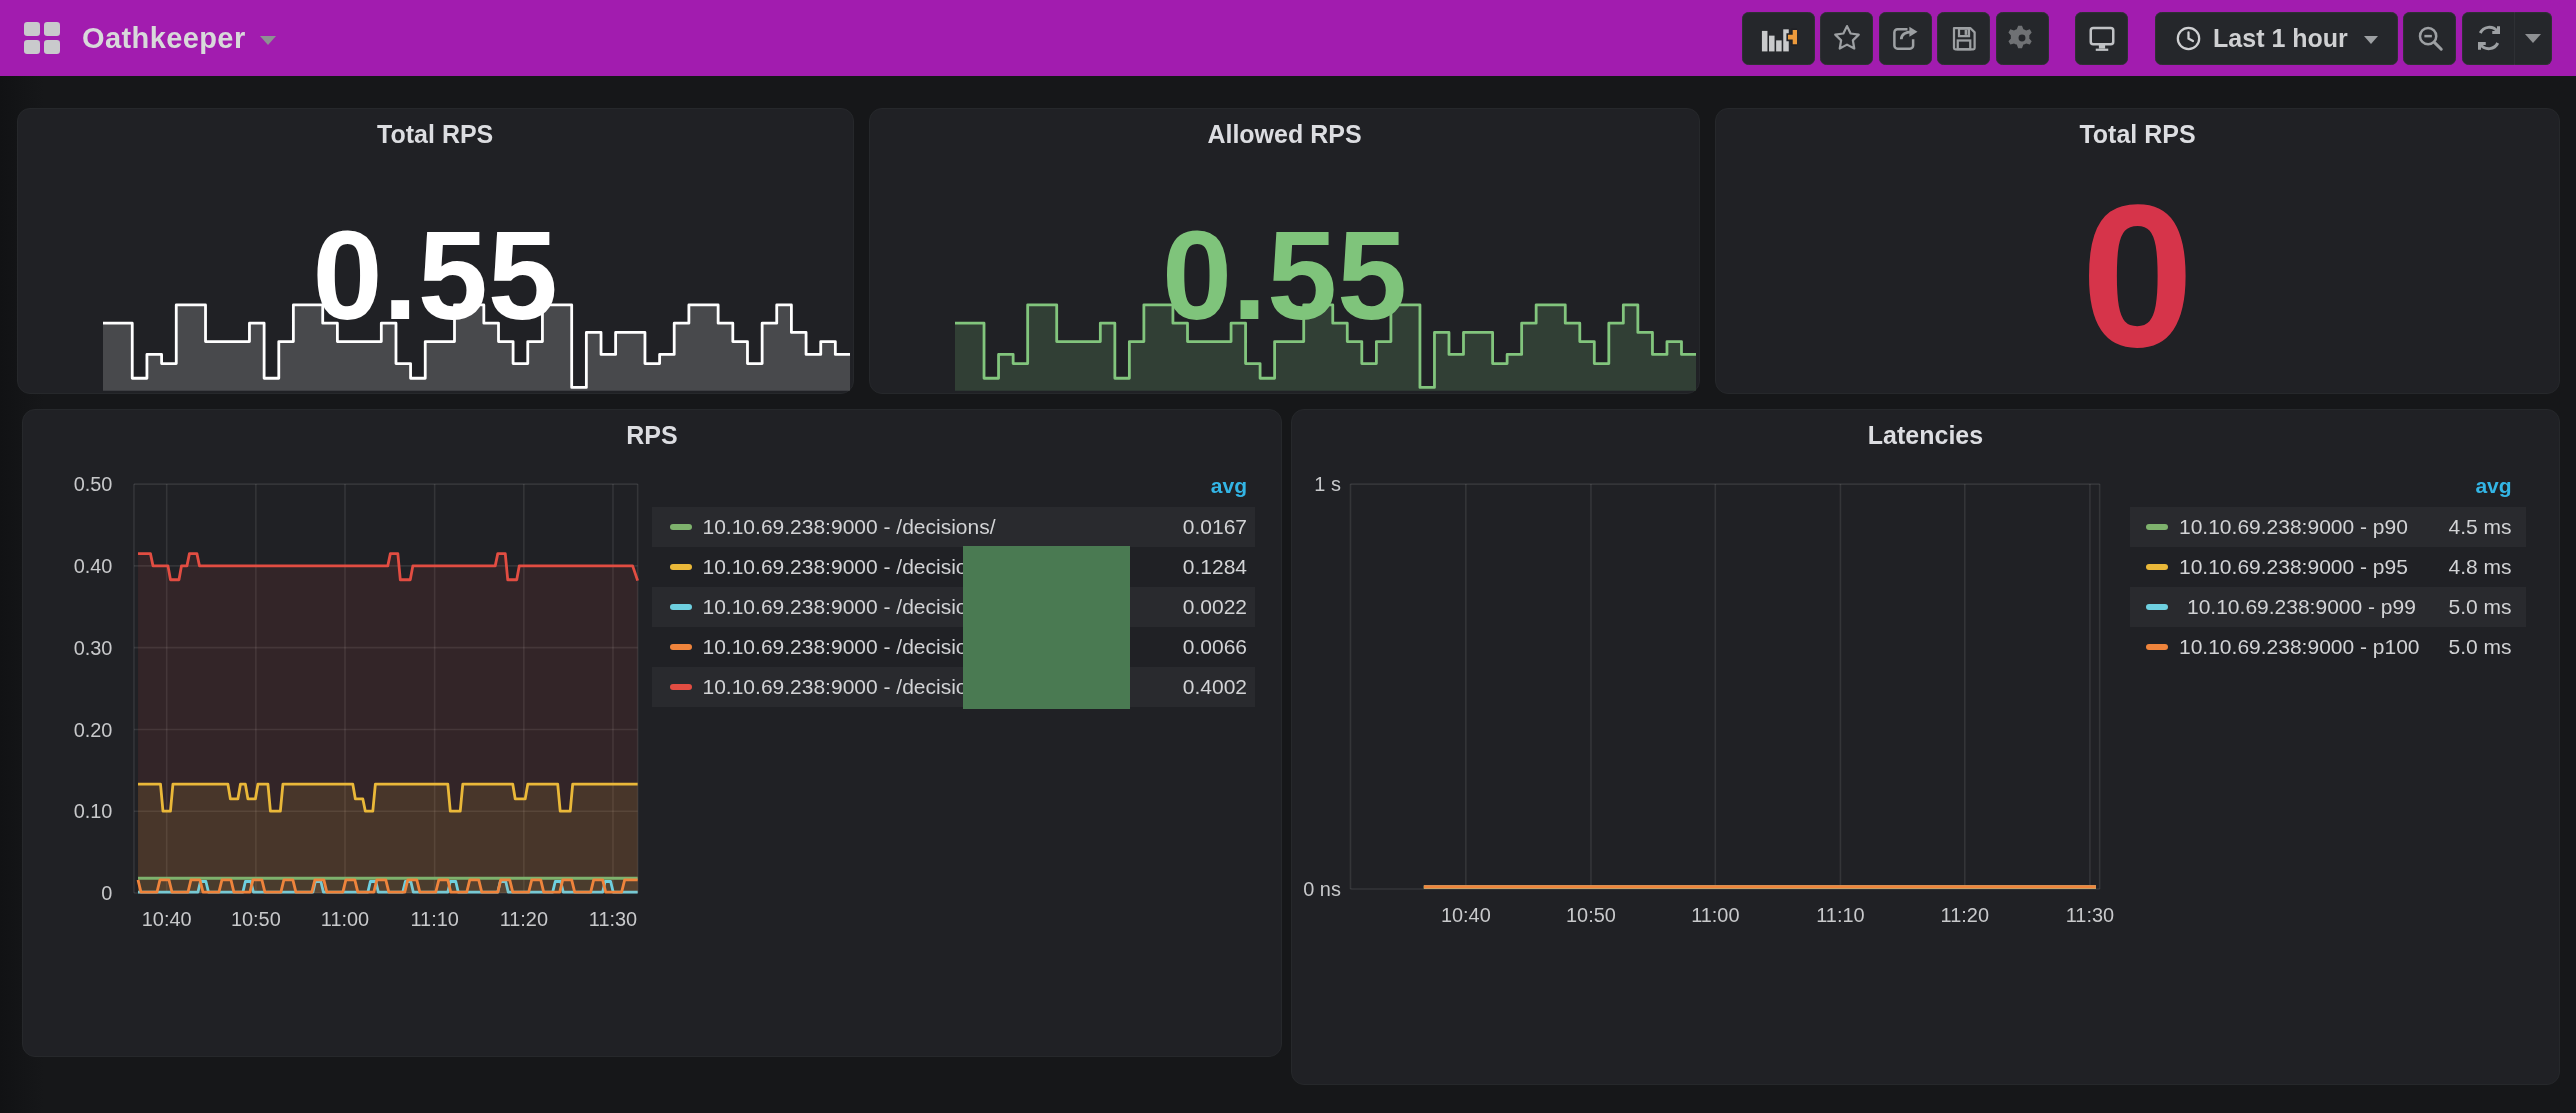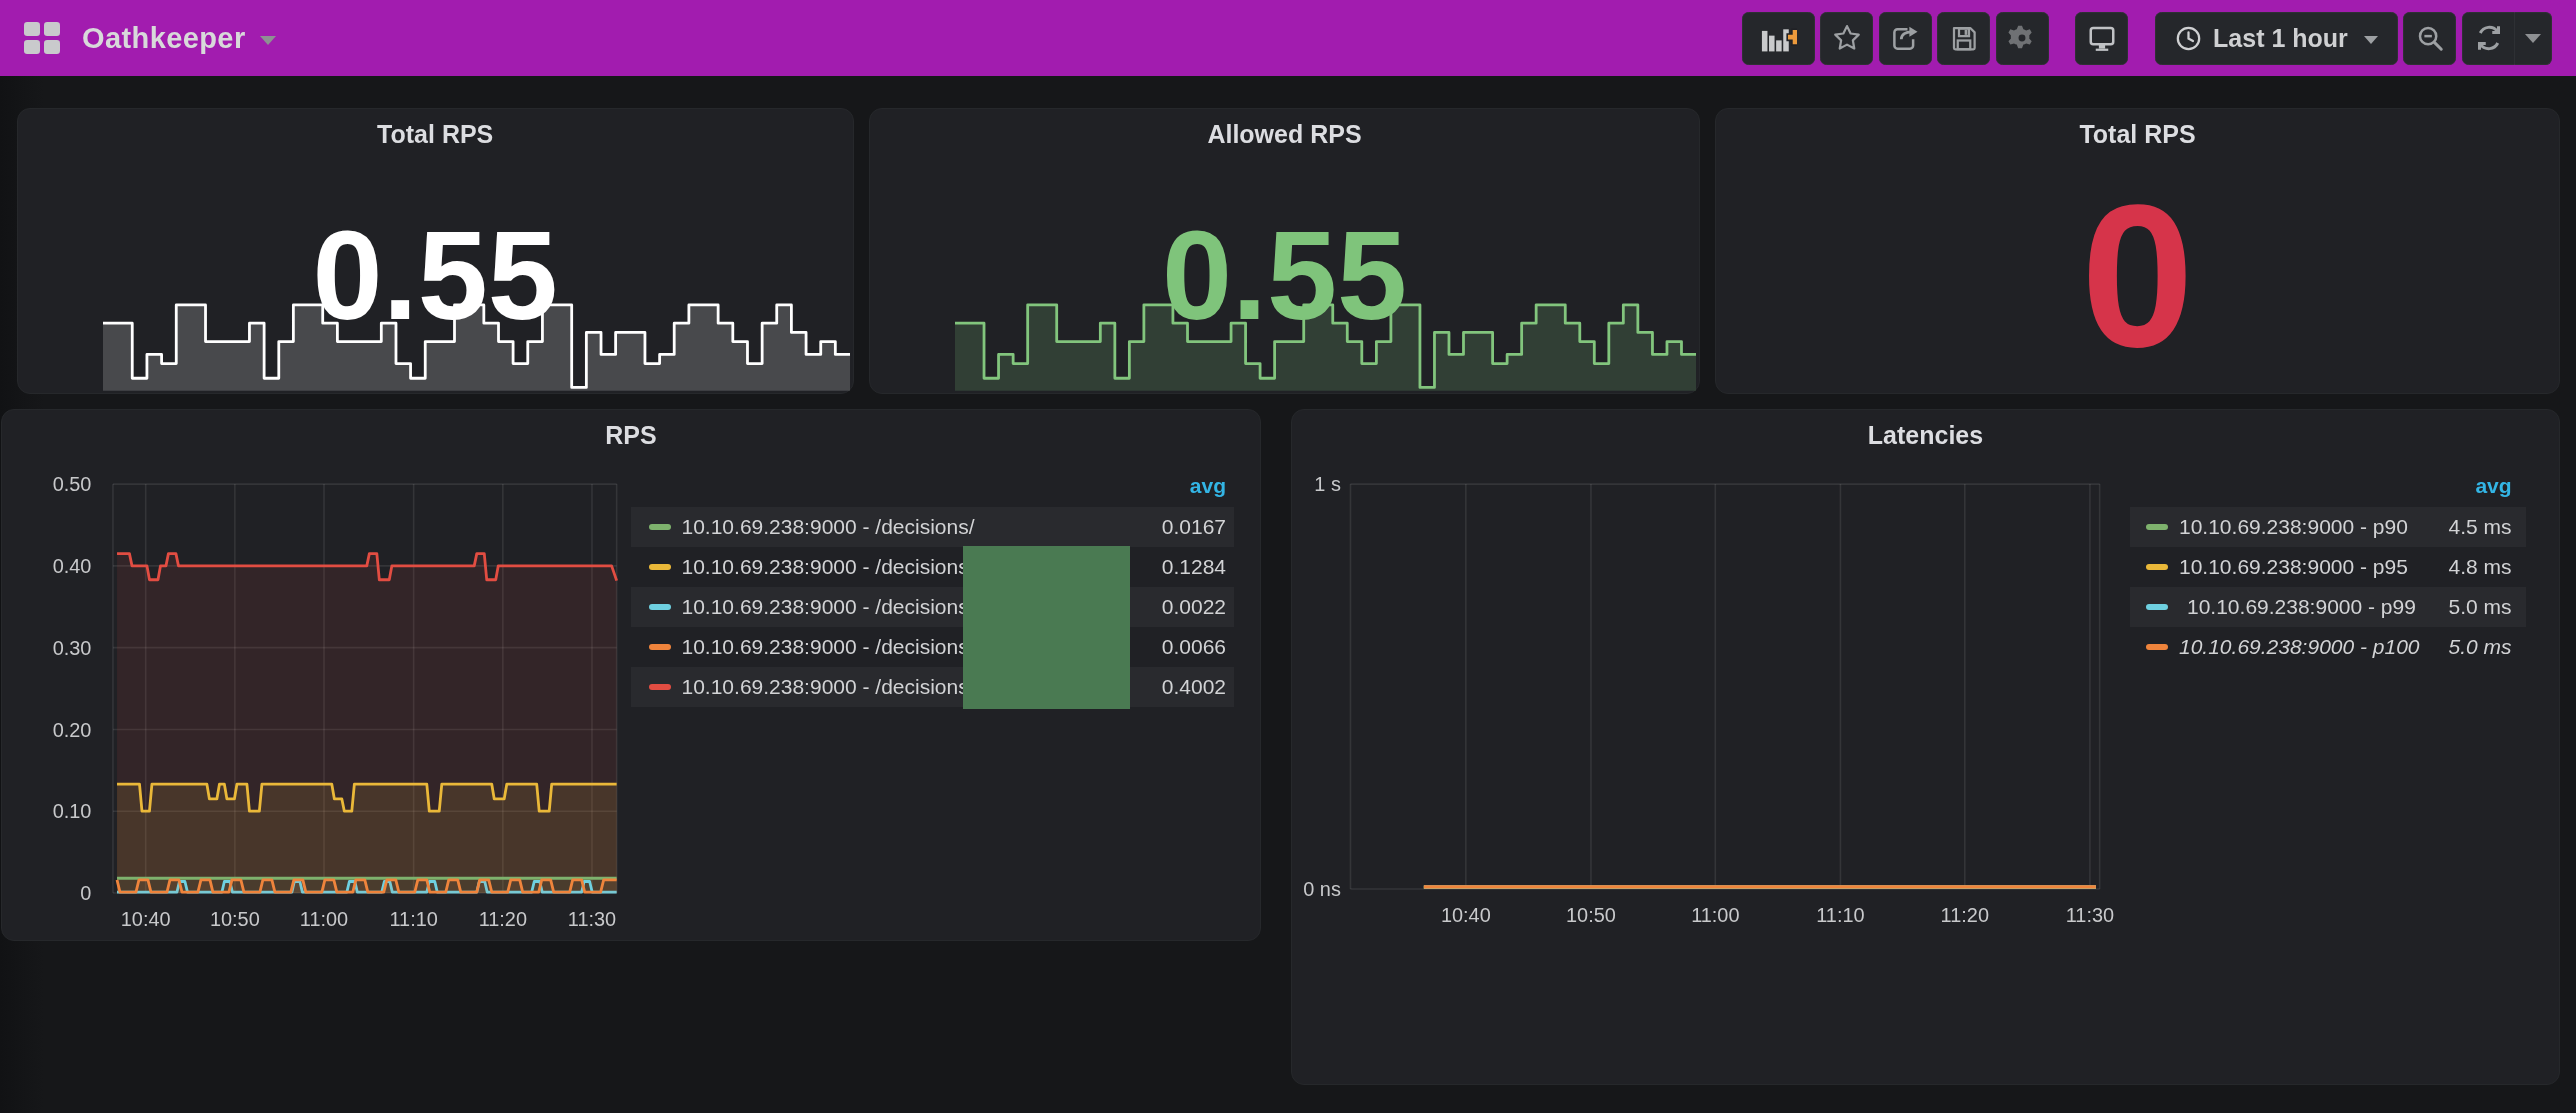--- a/index.html
+++ b/index.html
@@ -177,21 +177,21 @@
         <path d="M0,40.2H18.2V40.2H36.4V109.2H54.6V79.3H72.9V90.8H91.1V17.2H109.3V17.2H127.5V63.2H145.7V63.2H163.9V63.2H182.2V40.2H200.4V109.2H218.6V63.2H236.8V17.2H255.0V17.2H273.2V40.2H291.5V63.2H309.7V63.2H327.9V63.2H346.1V40.2H364.3V90.8H382.5V109.2H400.7V63.2H419.0V63.2H437.2V17.2H455.4V17.2H473.6V40.2H491.8V63.2H510.0V90.8H528.3V63.2H546.5V17.2H564.7V17.2H582.9V120.7H601.1V51.7H619.3V79.3H637.5V51.7H655.8V51.7H674.0V90.8H692.2V79.3H710.4V40.2H728.6V17.2H746.8V17.2H765.1V40.2H783.3V63.2H801.5V90.8H819.7V40.2H837.9V17.2H856.1V51.7H874.4V79.3H892.6V63.2H910.8V79.3H929" fill="none" stroke="#82c57d" stroke-width="3.5" stroke-linejoin="round"></path>
       </svg>
     </div>
 </div>
 
 <div class="panel" style="left:1715px;top:108px;width:845px;height:286px;">
   <div class="panel-title">Total RPS</div>
   <div class="stat-value big0" style="color: rgb(214, 52, 74);">0</div>
 </div>
 
-<div class="panel" id="graph-0" style="left:1px;top:409px;width:1260px;height:532px;">
+<div class="panel" id="graph-0" style="left:22px;top:409px;width:1260px;height:648px;">
   <div class="panel-title">RPS</div>
   <svg class="chart-svg" width="1258" height="530" viewBox="0 0 1578 665">
       <line x1="139" y1="93" x2="139" y2="606" stroke="rgba(255,255,255,0.09)" stroke-width="2"></line>
       <line x1="771" y1="93" x2="771" y2="606" stroke="rgba(255,255,255,0.09)" stroke-width="2"></line>
       <line x1="139" y1="606" x2="771" y2="606" stroke="rgba(255,255,255,0.09)" stroke-width="2"></line>
       <text x="112" y="615" text-anchor="end">0</text>
       <line x1="139" y1="503.4" x2="771" y2="503.4" stroke="rgba(255,255,255,0.09)" stroke-width="2"></line>
       <text x="112" y="512.4" text-anchor="end">0.10</text>
       <line x1="139" y1="400.79999999999995" x2="771" y2="400.79999999999995" stroke="rgba(255,255,255,0.09)" stroke-width="2"></line>
       <text x="112" y="409.79999999999995" text-anchor="end">0.20</text>
@@ -293,21 +293,21 @@
         <div class="legend-row" style="height: 40px; padding-left: 16px; padding-right: 14.4px;">
           <span class="legend-dash" style="background: rgb(234, 184, 57);"></span>
           <span class="legend-label">10.10.69.238:9000 - p95</span>
           <span class="legend-value">4.8 ms</span>
         </div>
         <div class="legend-row striped" style="height: 40px; padding-left: 16px; padding-right: 14.4px; gap: 8px;">
           <span class="legend-dash" style="background: rgb(110, 208, 224);"></span>
           <span class="legend-label">10.10.69.238:9000 - p99</span>
           <span class="legend-value">5.0 ms</span>
         </div>
-        <div class="legend-row" style="height: 40px; padding-left: 16px; padding-right: 14.4px; font-style: italic;">
+        <div class="legend-row" style="height: 40px; padding-left: 16px; padding-right: 14.4px;">
           <span class="legend-dash" style="background: rgb(239, 132, 60);"></span>
           <span class="legend-label">10.10.69.238:9000 - p100</span>
           <span class="legend-value">5.0 ms</span>
         </div>
       </div>
     </div>
 </div>
 
 <div class="artifact" style="background: rgb(74, 122, 82);"></div>
 

